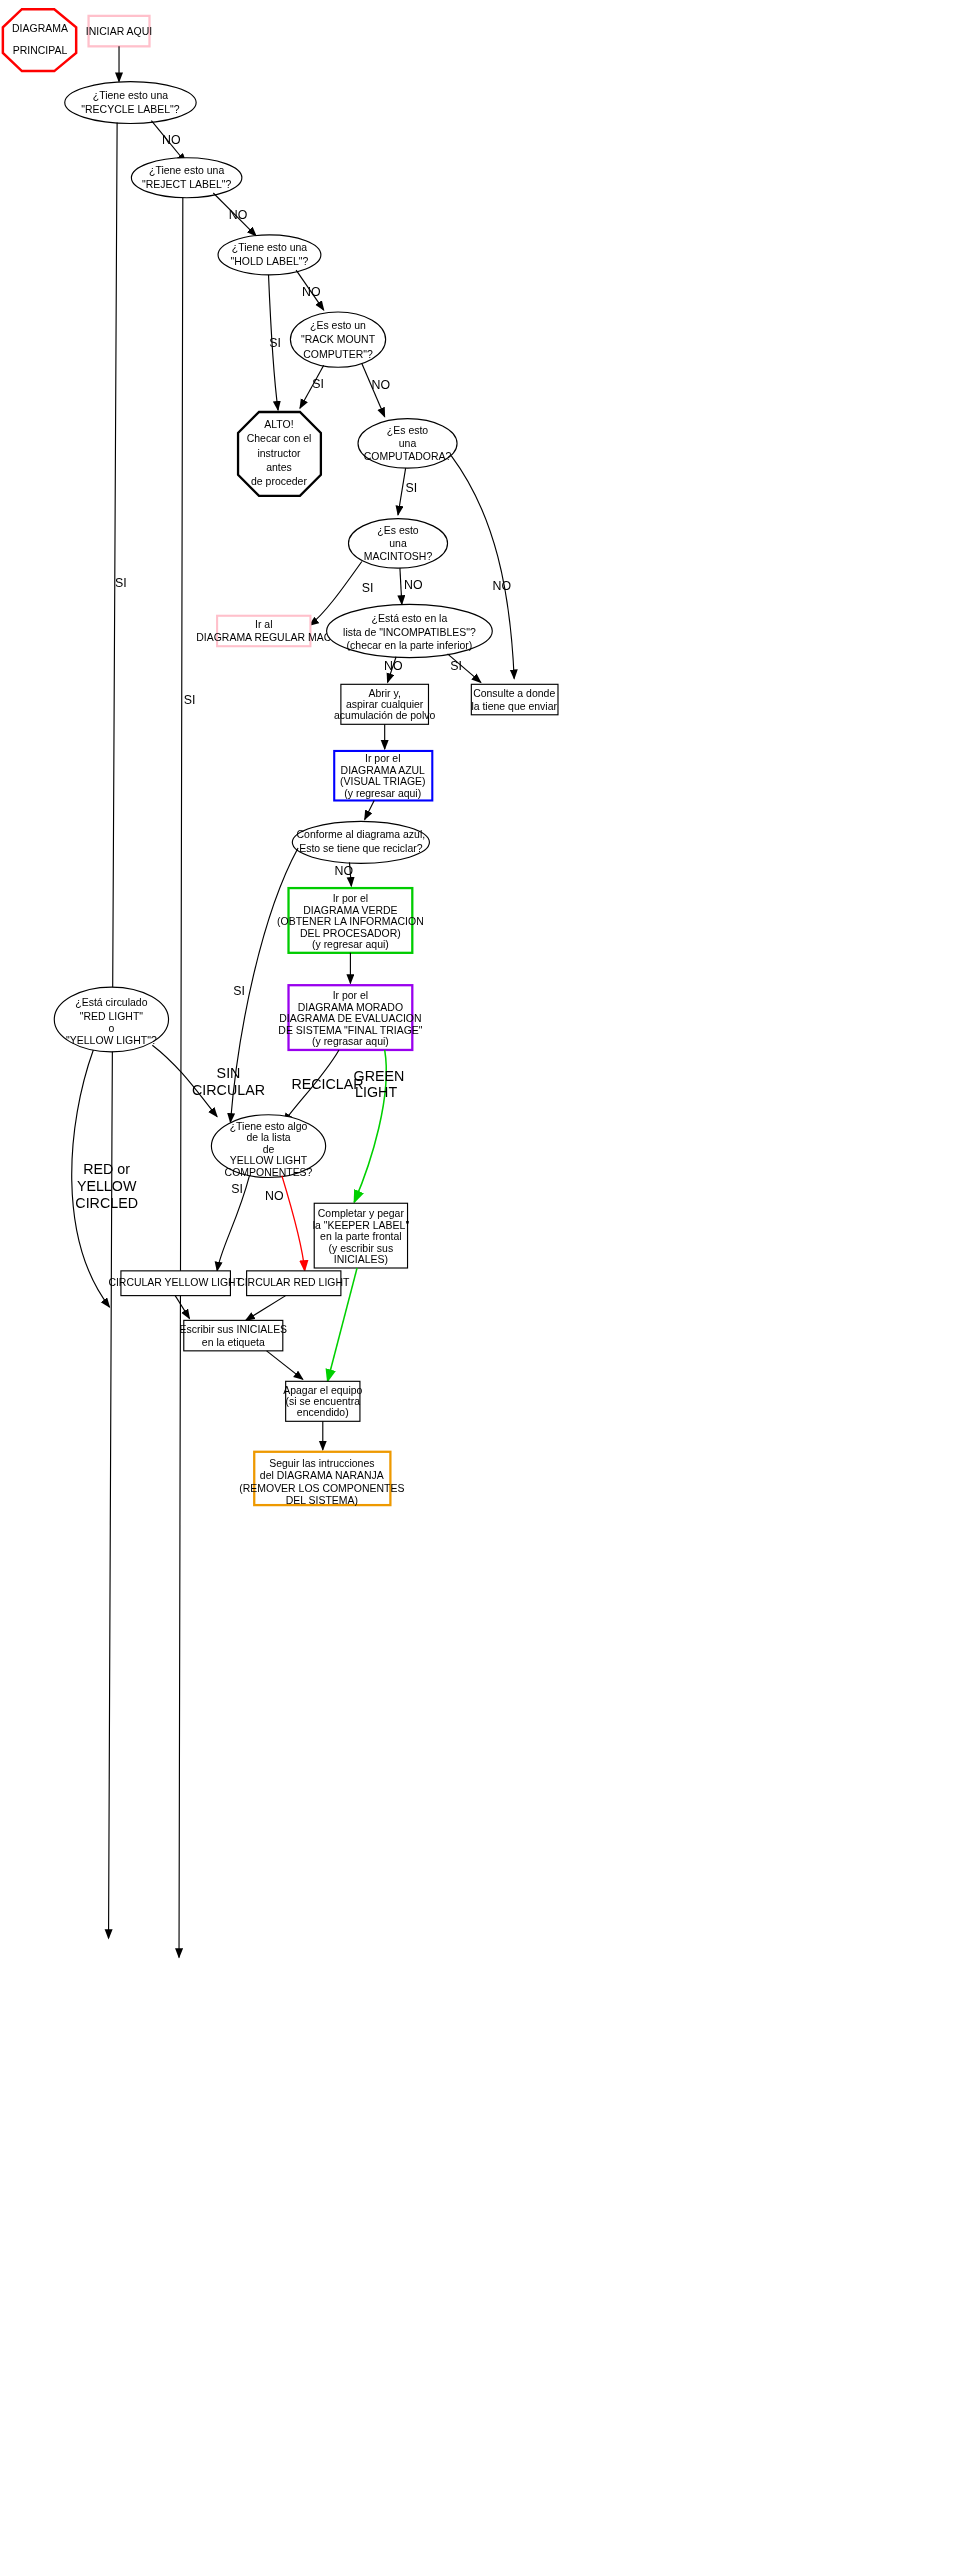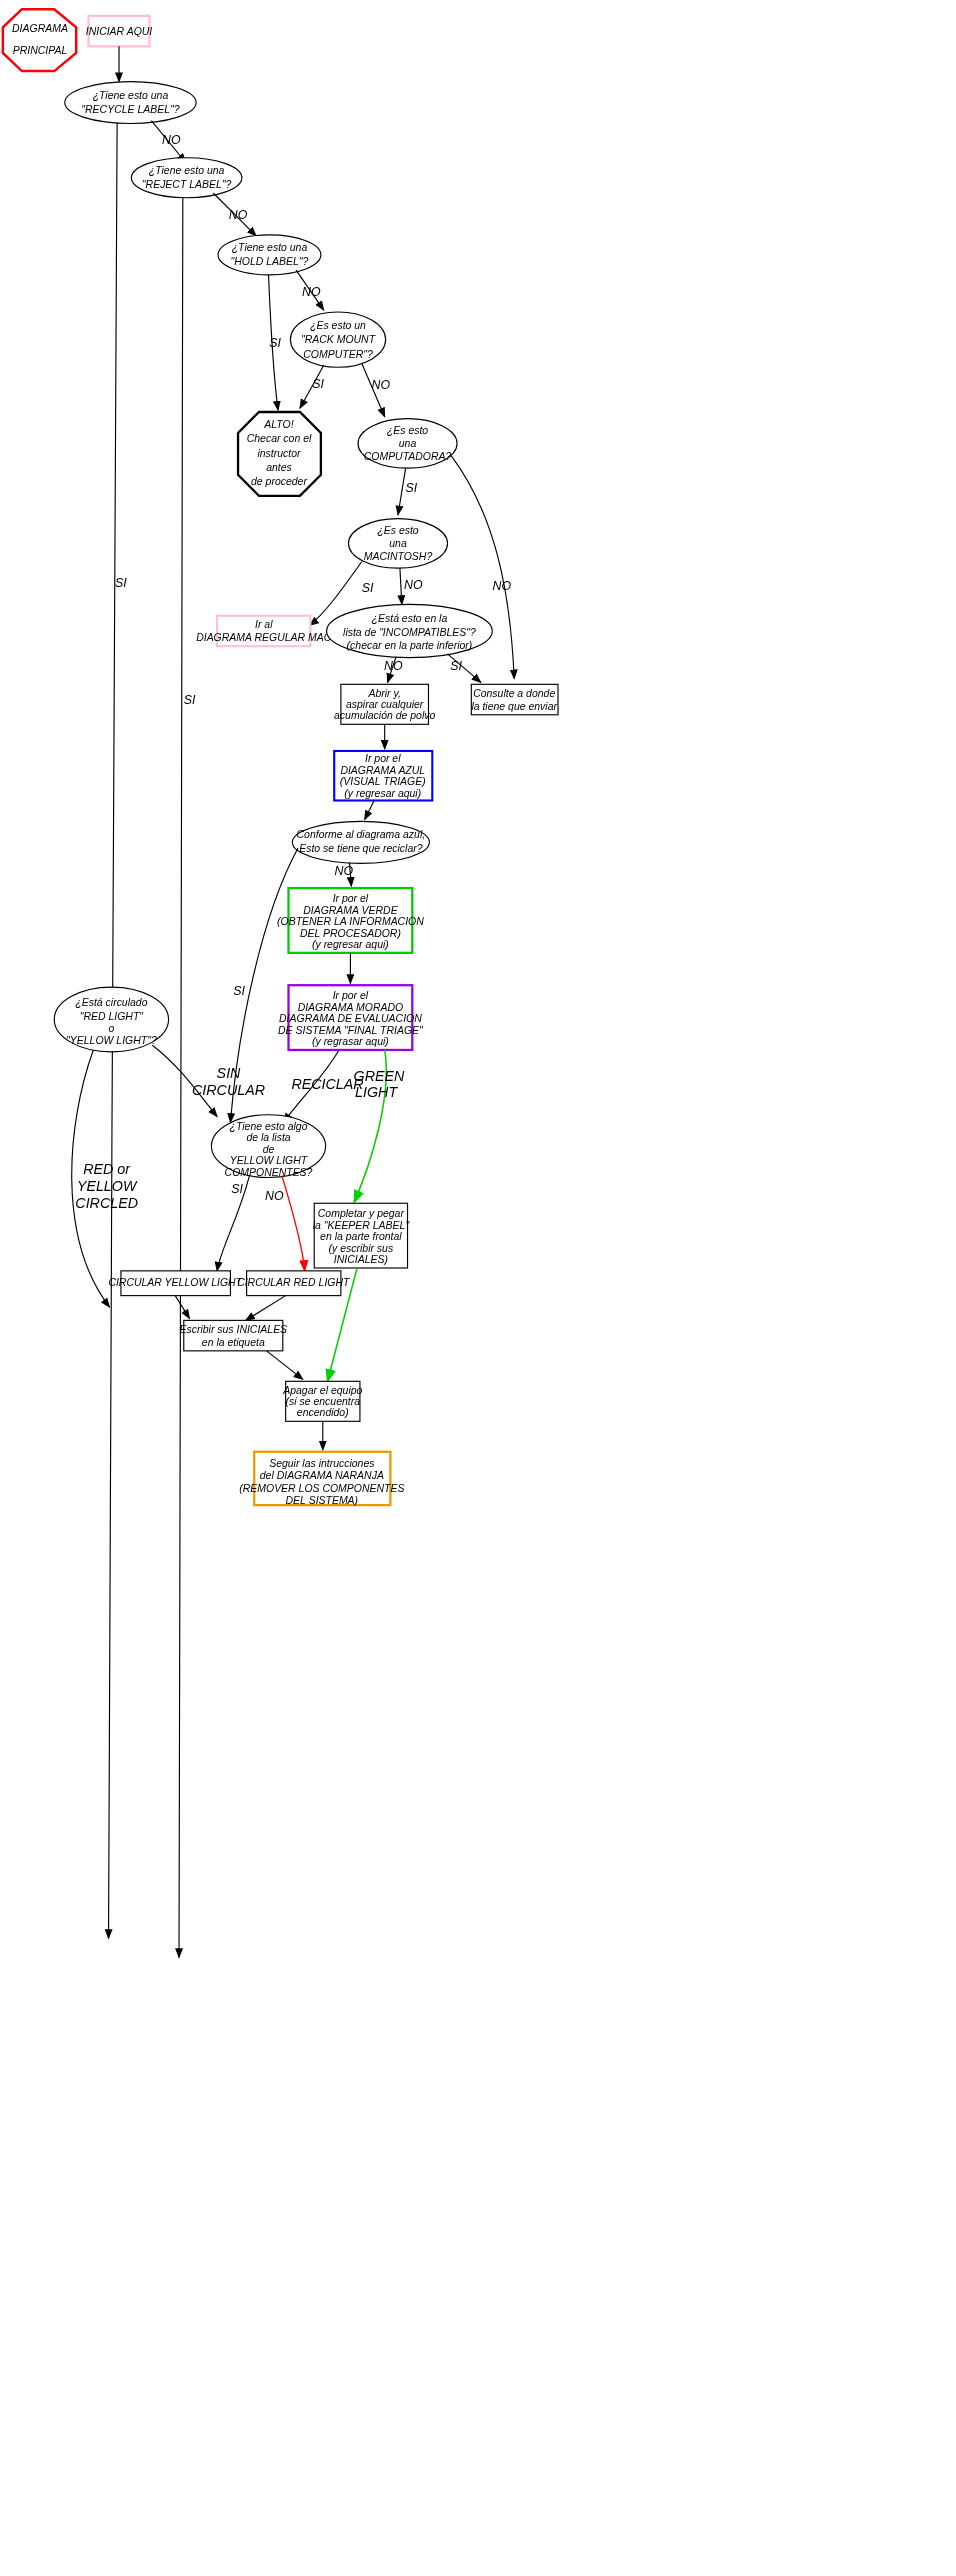--- a/index.html
+++ b/index.html
@@ -1,17 +1,17 @@
 <!DOCTYPE html>
 <html><head>
 <meta charset="utf-8">
 <style>
   html,body{margin:0;padding:0;background:#ffffff;}
   body{width:956px;height:2576px;font-family:"Liberation Sans", sans-serif;}
-  #stage{position:relative;width:816px;height:2576px;overflow:hidden;font-style:italic;}
+  #stage{position:relative;width:816px;height:2576px;overflow:hidden;}
   svg{display:block;}
   .nodetext{font-family:"Liberation Sans", sans-serif;font-size:11px;fill:#000;text-anchor:middle;dominant-baseline:middle;}
   .edgelabel{font-family:"Liberation Sans", sans-serif;font-size:13px;fill:#000;text-anchor:middle;dominant-baseline:middle;}
   .edgelabel.big{font-size:15px;}
   .shape-ellipse{fill:#fff;stroke:#000;stroke-width:1.2;}
   .shape-box{fill:#fff;stroke:#000;stroke-width:1.2;}
   .shape-oct{fill:#fff;stroke:#000;stroke-width:2.4;}
   .shape-oct-red{fill:#fff;stroke:#ff0000;stroke-width:2.6;}
   .edge{fill:none;stroke:#000;stroke-width:1.2;}
   .edge-red{fill:none;stroke:#ff0000;stroke-width:1.4;}

